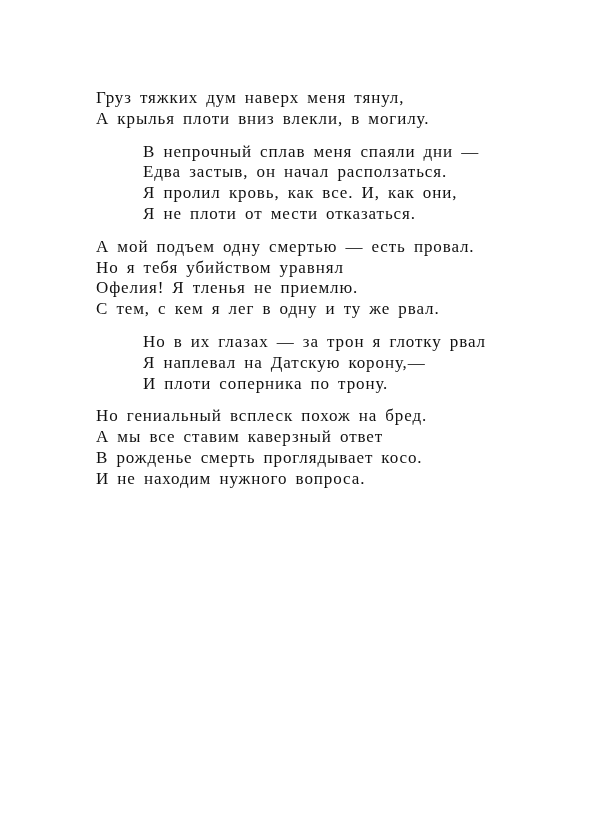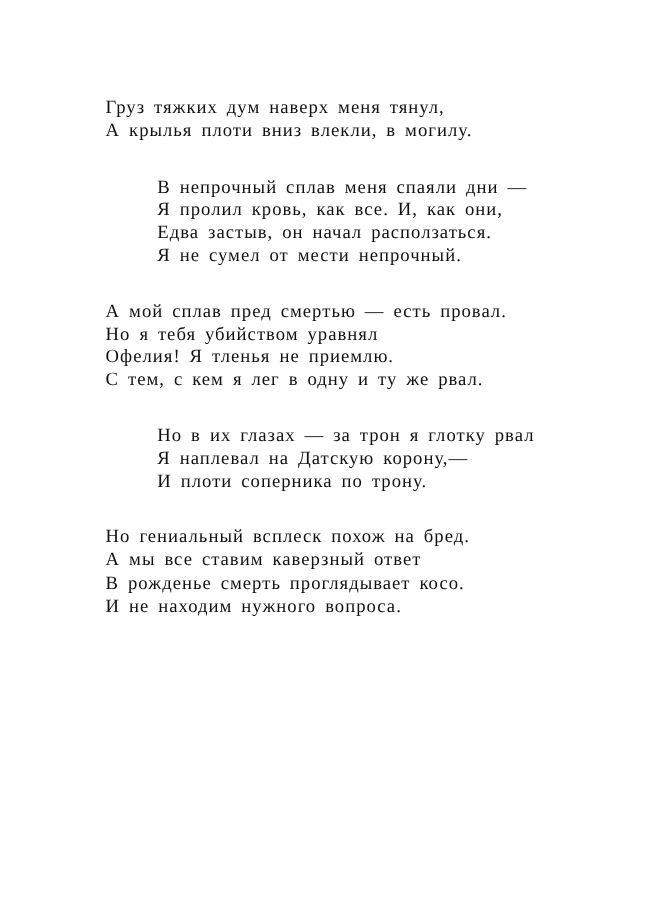--- a/index.html
+++ b/index.html
@@ -18,21 +18,21 @@
     .poem {
       position: absolute;
       left: 96px;
       top: 88px;
       width: 470px;
     }
     .stanza {
       margin: 0;
     }
     .stanza + .stanza {
-      margin-top: 30px;
+      margin-top: 12px;
     }
     .stanza.indent {
       padding-left: 47px;
     }
     .line {
       display: block;
       font-size: 17px;
       line-height: 20.8px;
       font-weight: normal;
       letter-spacing: 0.9px;
@@ -45,27 +45,27 @@
 
 <div class="poem">
 
   <div class="stanza">
     <span class="line">Груз тяжких дум наверх меня тянул,</span>
     <span class="line">А крылья плоти вниз влекли, в могилу.</span>
   </div>
 
   <div class="stanza indent">
     <span class="line">В непрочный сплав меня спаяли дни —</span>
+    <span class="line">Едва застыв, он начал расползаться.</span>
     <span class="line">Я пролил кровь, как все. И, как они,</span>
-    <span class="line">Едва застыв, он начал расползаться.</span>
-    <span class="line">Я не сумел от мести непрочный.</span>
+    <span class="line">Я не плоти от мести отказаться.</span>
   </div>
 
   <div class="stanza">
-    <span class="line">А мой сплав пред смертью — есть провал.</span>
+    <span class="line">А мой подъем одну смертью — есть провал.</span>
     <span class="line">Но я тебя убийством уравнял</span>
     <span class="line">Офелия! Я тленья не приемлю.</span>
     <span class="line">С тем, с кем я лег в одну и ту же рвал.</span>
   </div>
 
   <div class="stanza indent">
     <span class="line">Но в их глазах — за трон я глотку рвал</span>
     <span class="line">Я наплевал на Датскую корону,—</span>
     <span class="line">И плоти соперника по трону.</span>
   </div>

